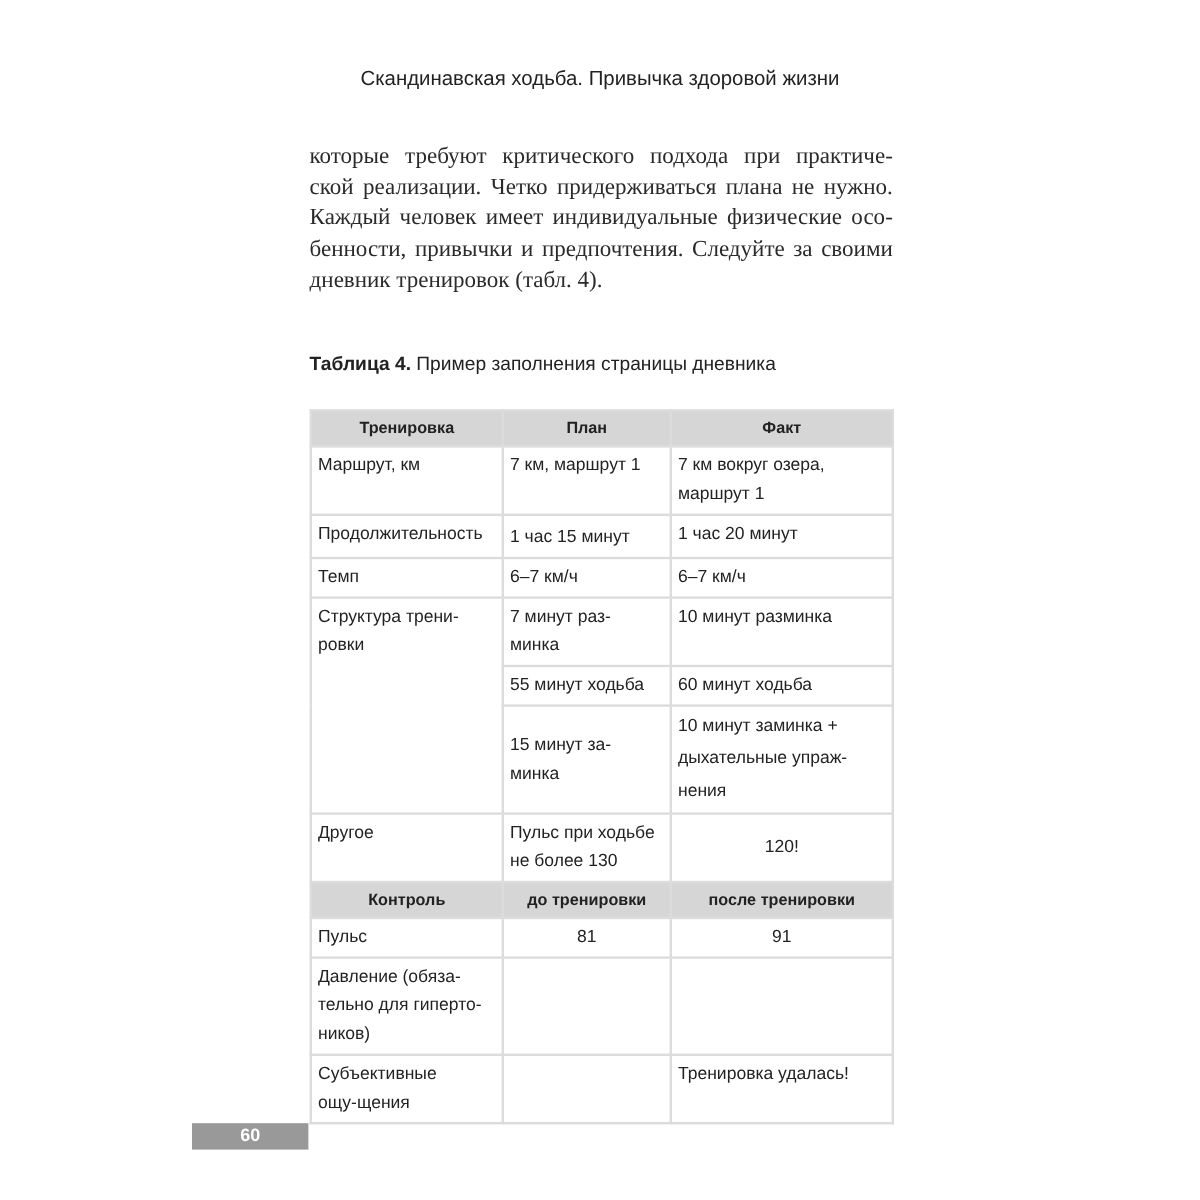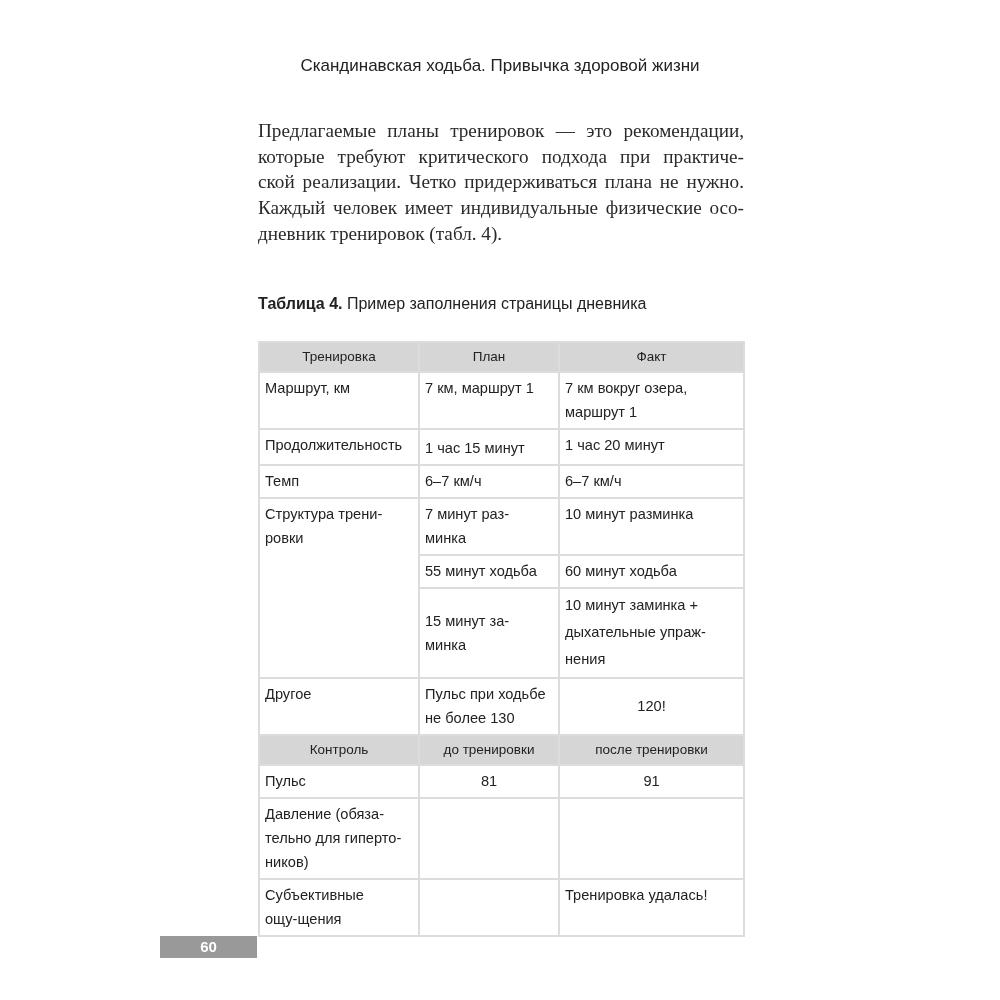--- a/index.html
+++ b/index.html
@@ -19,39 +19,39 @@
     position:absolute; top:295px; left:258px;
     font-family:"Liberation Sans", sans-serif; font-size:16px; color:#222;
   }
   .caption b { font-weight:bold; }
   table {
     position:absolute; top:341px; left:258px; width:485px;
     border-collapse:collapse; font-family:"Liberation Sans", sans-serif;
     font-size:14.6px; color:#222; table-layout:fixed;
   }
   td, th { border:2px solid #dcdcdc; vertical-align:top; padding:3px 5px 4px 5px; line-height:24px; }
-  th { background:#d6d6d6; font-weight:normal; font-size:13.5px; text-align:center; padding:2px 0; line-height:24px; }
+  th { background:#d6d6d6; font-weight:bold; font-size:13.5px; text-align:center; padding:2px 0; line-height:24px; }
   td.center { text-align:center; vertical-align:middle; }
   td.vmid { vertical-align:middle;margin-left:48px; }
   .page-num {
     position:absolute; top:936px; left:160px; width:97px; height:22px;
     background:#999999; color:#ffffff; font-family:"Liberation Sans", sans-serif;
     font-weight:bold; font-size:15px; text-align:center; line-height:22px;
   }
 </style>
 </head>
 <body>
 
 <div class="running-head">Скандинавская ходьба. Привычка здоровой жизни</div>
 
 <div class="body-text">
-  <span>Предлагаемые планы тренировок — это рекомендации,</span>
   <span>которые требуют критического подхода при практиче-</span>
   <span>ской реализации. Четко придерживаться плана не нужно.</span>
   <span>Каждый человек имеет индивидуальные физические осо-</span>
+  <span>бенности, привычки и предпочтения. Следуйте за своими</span>
   <span class="last">дневник тренировок (табл. 4).</span>
 </div>
 
 <div class="caption"><b>Таблица 4.</b><span> Пример заполнения страницы дневника</span></div>
 
 <table>
   <colgroup>
       <col style="width:160px">
       <col style="width:140px">
       <col style="width:185px">

